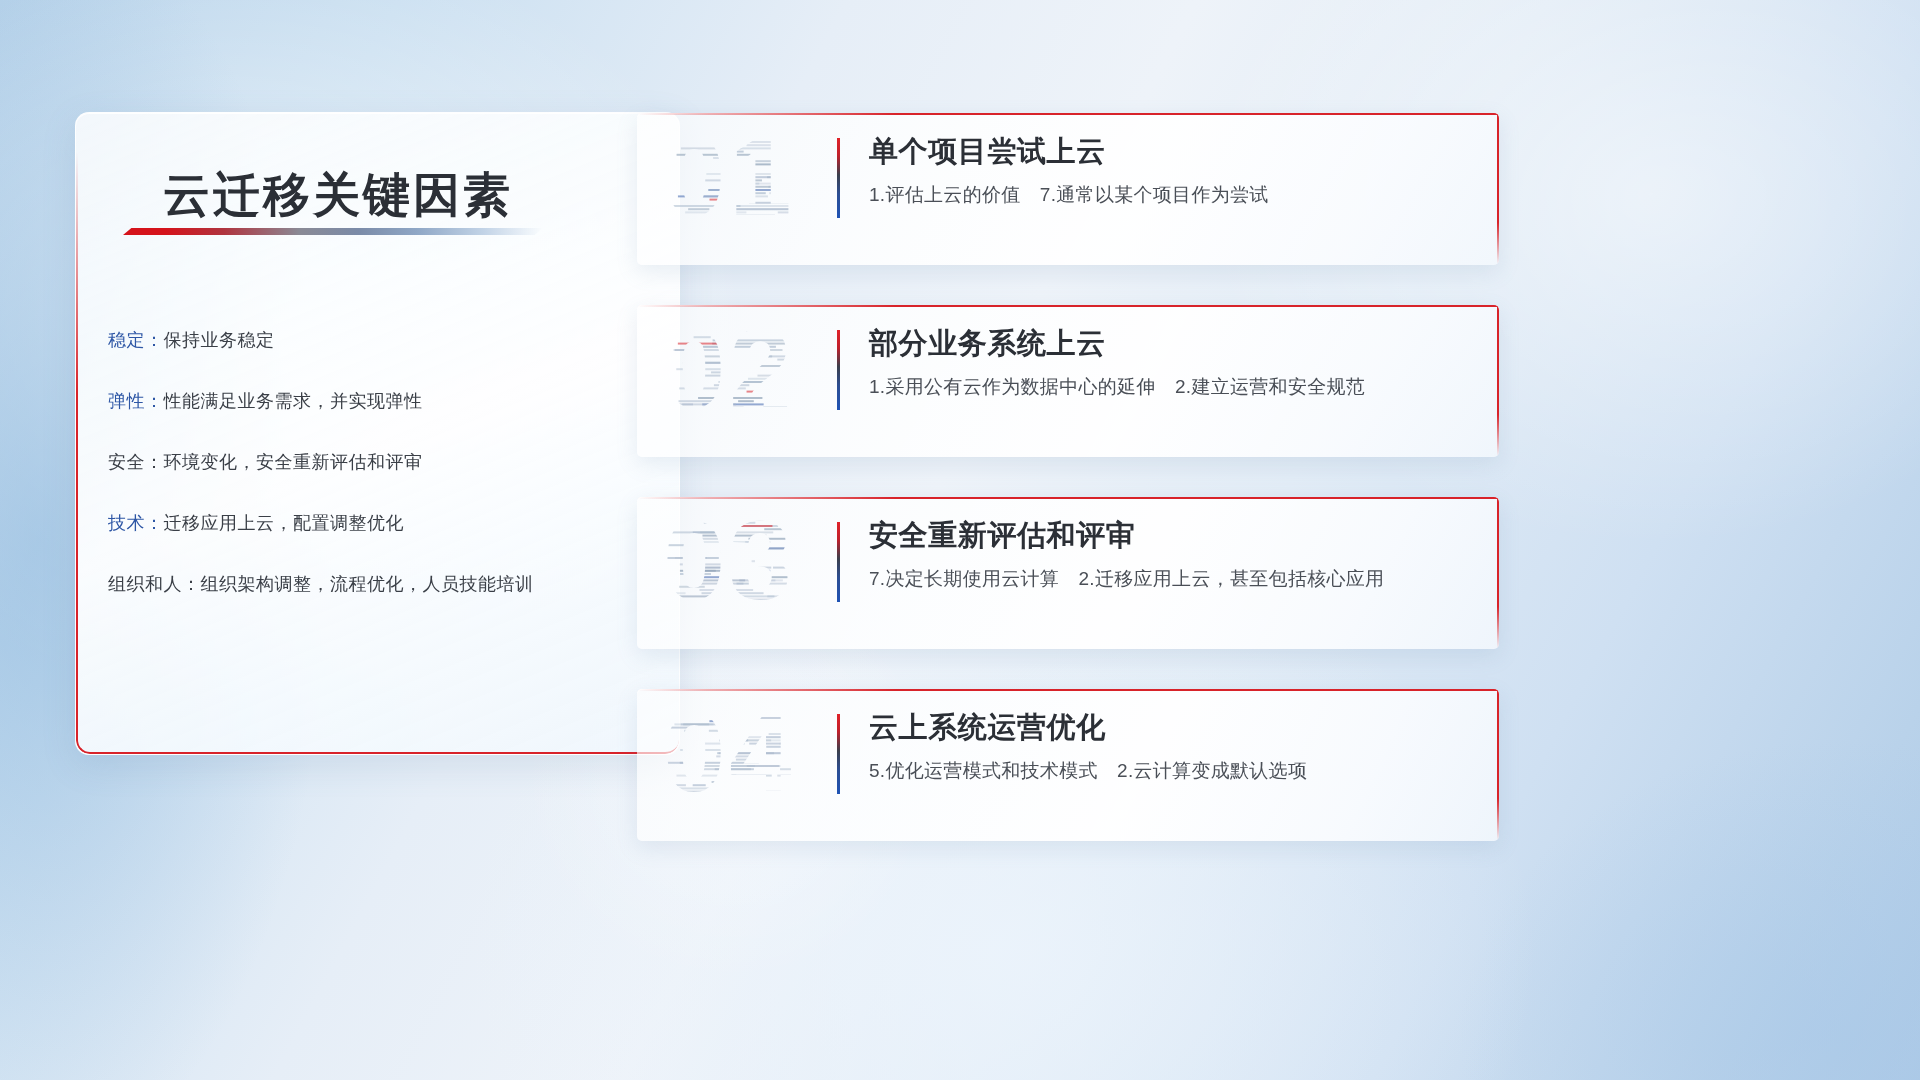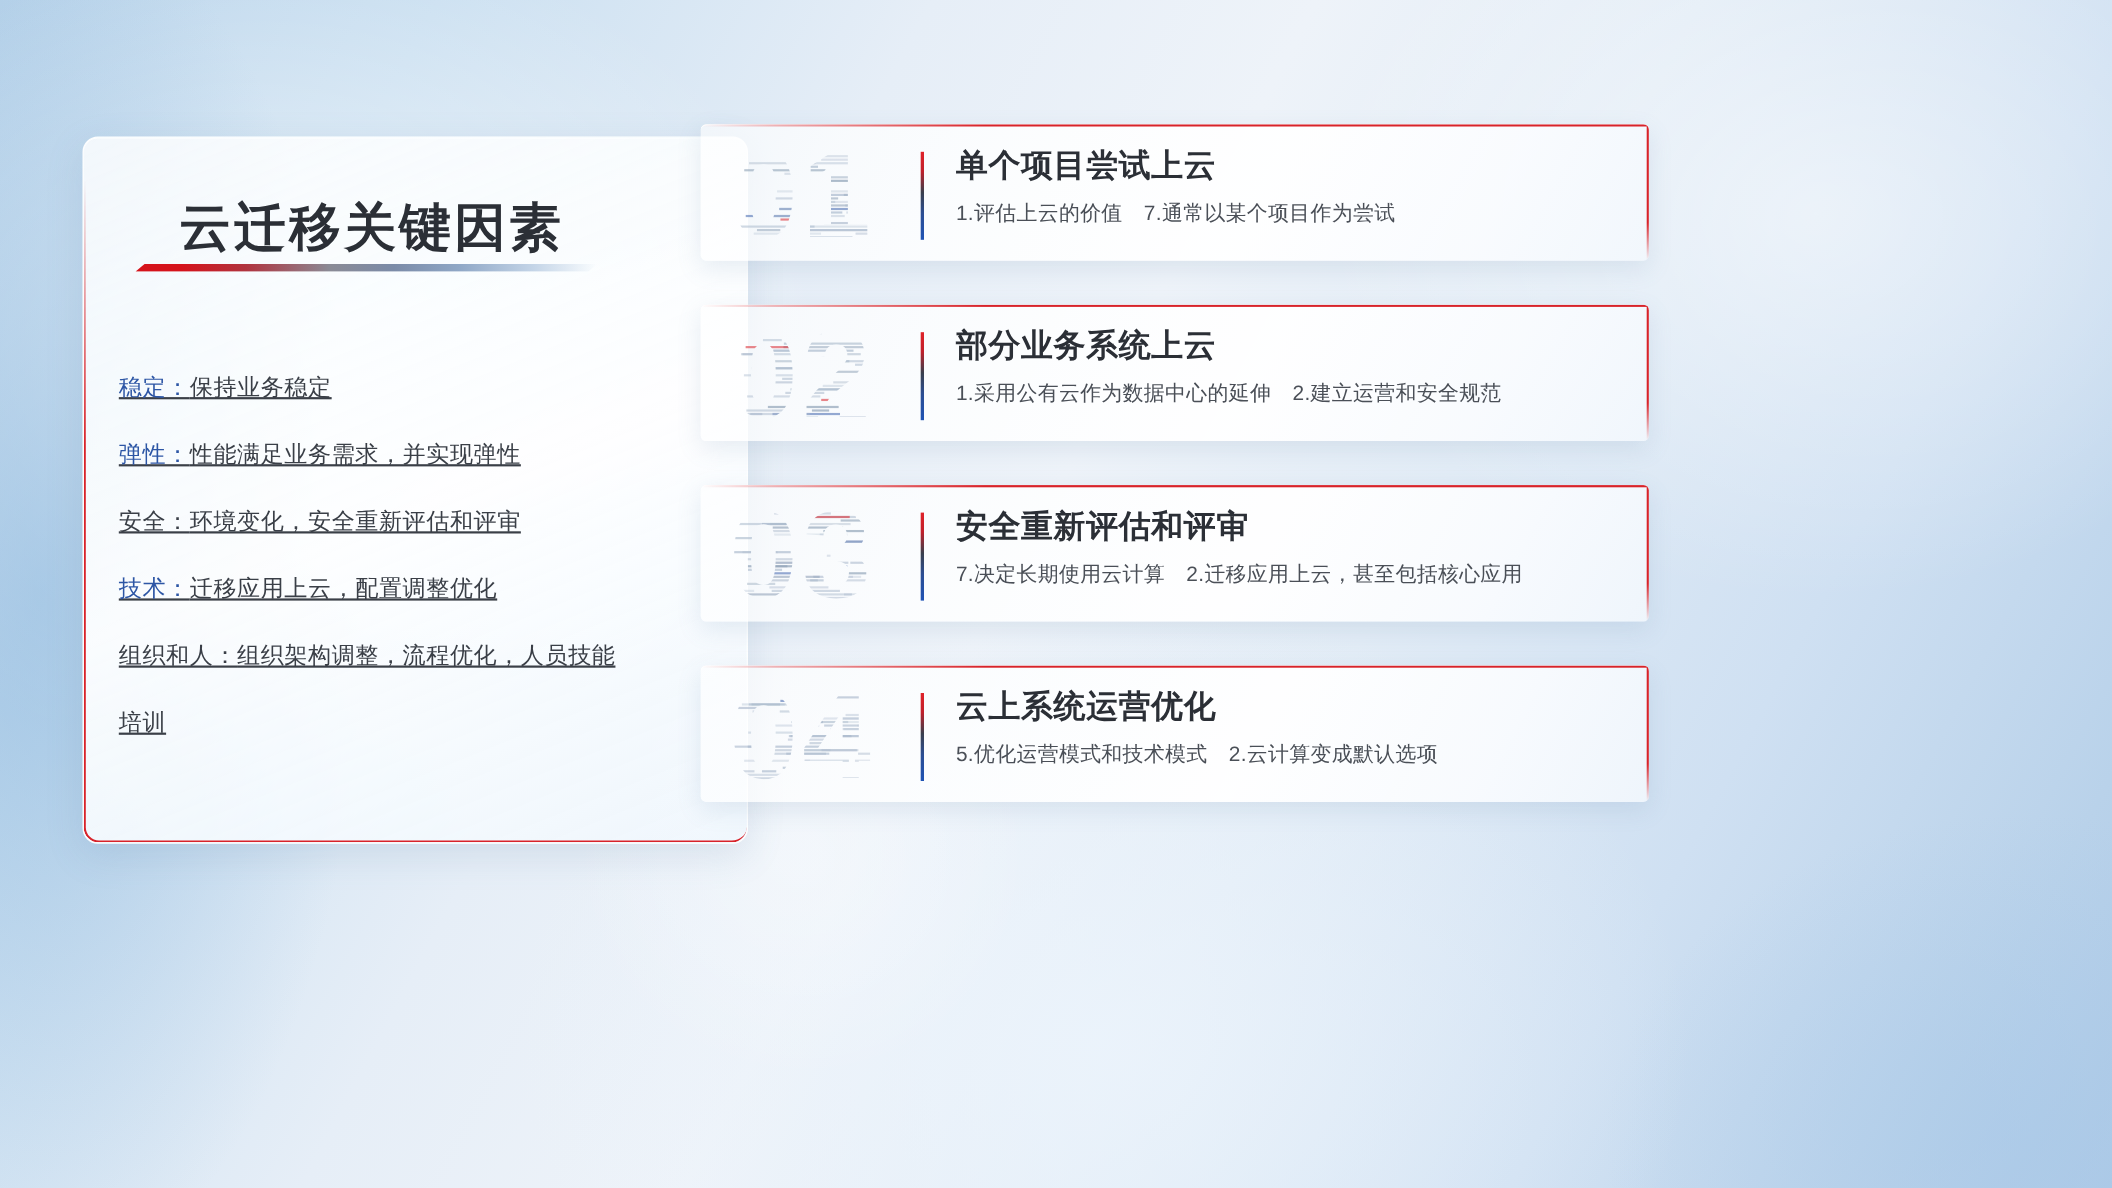--- a/index.html
+++ b/index.html
@@ -41,21 +41,21 @@
     inset: 0;
     background:
       radial-gradient(ellipse 420px 900px at 2% 50%, rgba(120,170,215,0.45) 0%, rgba(120,170,215,0) 70%),
       radial-gradient(ellipse 300px 300px at 38% 72%, rgba(255,255,255,0.35) 0%, rgba(255,255,255,0) 70%);
   }
 
   
   #left-card {
     position: absolute;
     left: 75px;
-    top: 124px;
+    top: 112px;
     width: 605px;
     height: 643px;
     border-radius: 14px;
     background:
       linear-gradient(158deg,
         rgba(255,255,255,0.80) 0%,
         rgba(252,254,255,0.88) 26%,
         rgba(255,255,255,0.93) 52%,
         rgba(248,252,255,0.88) 76%,
         rgba(240,247,253,0.84) 100%);
@@ -107,41 +107,40 @@
     clip-path: polygon(2% 0, 100% 0, 98% 100%, 0% 100%);
   }
 
   #left-list {
     position: absolute;
     left: 32px;
     top: 197px;
     width: 470px;
   }
   .left-item {
-    font-size: 21px;
+    font-size: 18px;
     line-height: 61px;
     color: #3a3f47;
     white-space: nowrap;
     letter-spacing: 0.5px;
-    text-decoration: underline;
   }
   .left-item .key-blue { color: #2d56a5; }
   .left-item .key-dark { color: #3a3f47; }
   .left-item.wrap { white-space: normal; line-height: 61px; }
 
   
   #right-col {
     position: absolute;
     left: 637px;
     top: 113px;
     width: 862px;
   }
   .step-card {
     position: relative;
-    height: 124px;
+    height: 152px;
     margin-bottom: 40px;
     border-radius: 5px;
     background: linear-gradient(118deg,
         rgba(255,255,255,0.62) 0%,
         rgba(253,254,255,0.90) 30%,
         rgba(255,255,255,0.97) 58%,
         rgba(250,252,255,0.92) 82%,
         rgba(243,248,253,0.86) 100%);
     box-shadow:
       0 7px 22px rgba(96,133,172,0.14),

